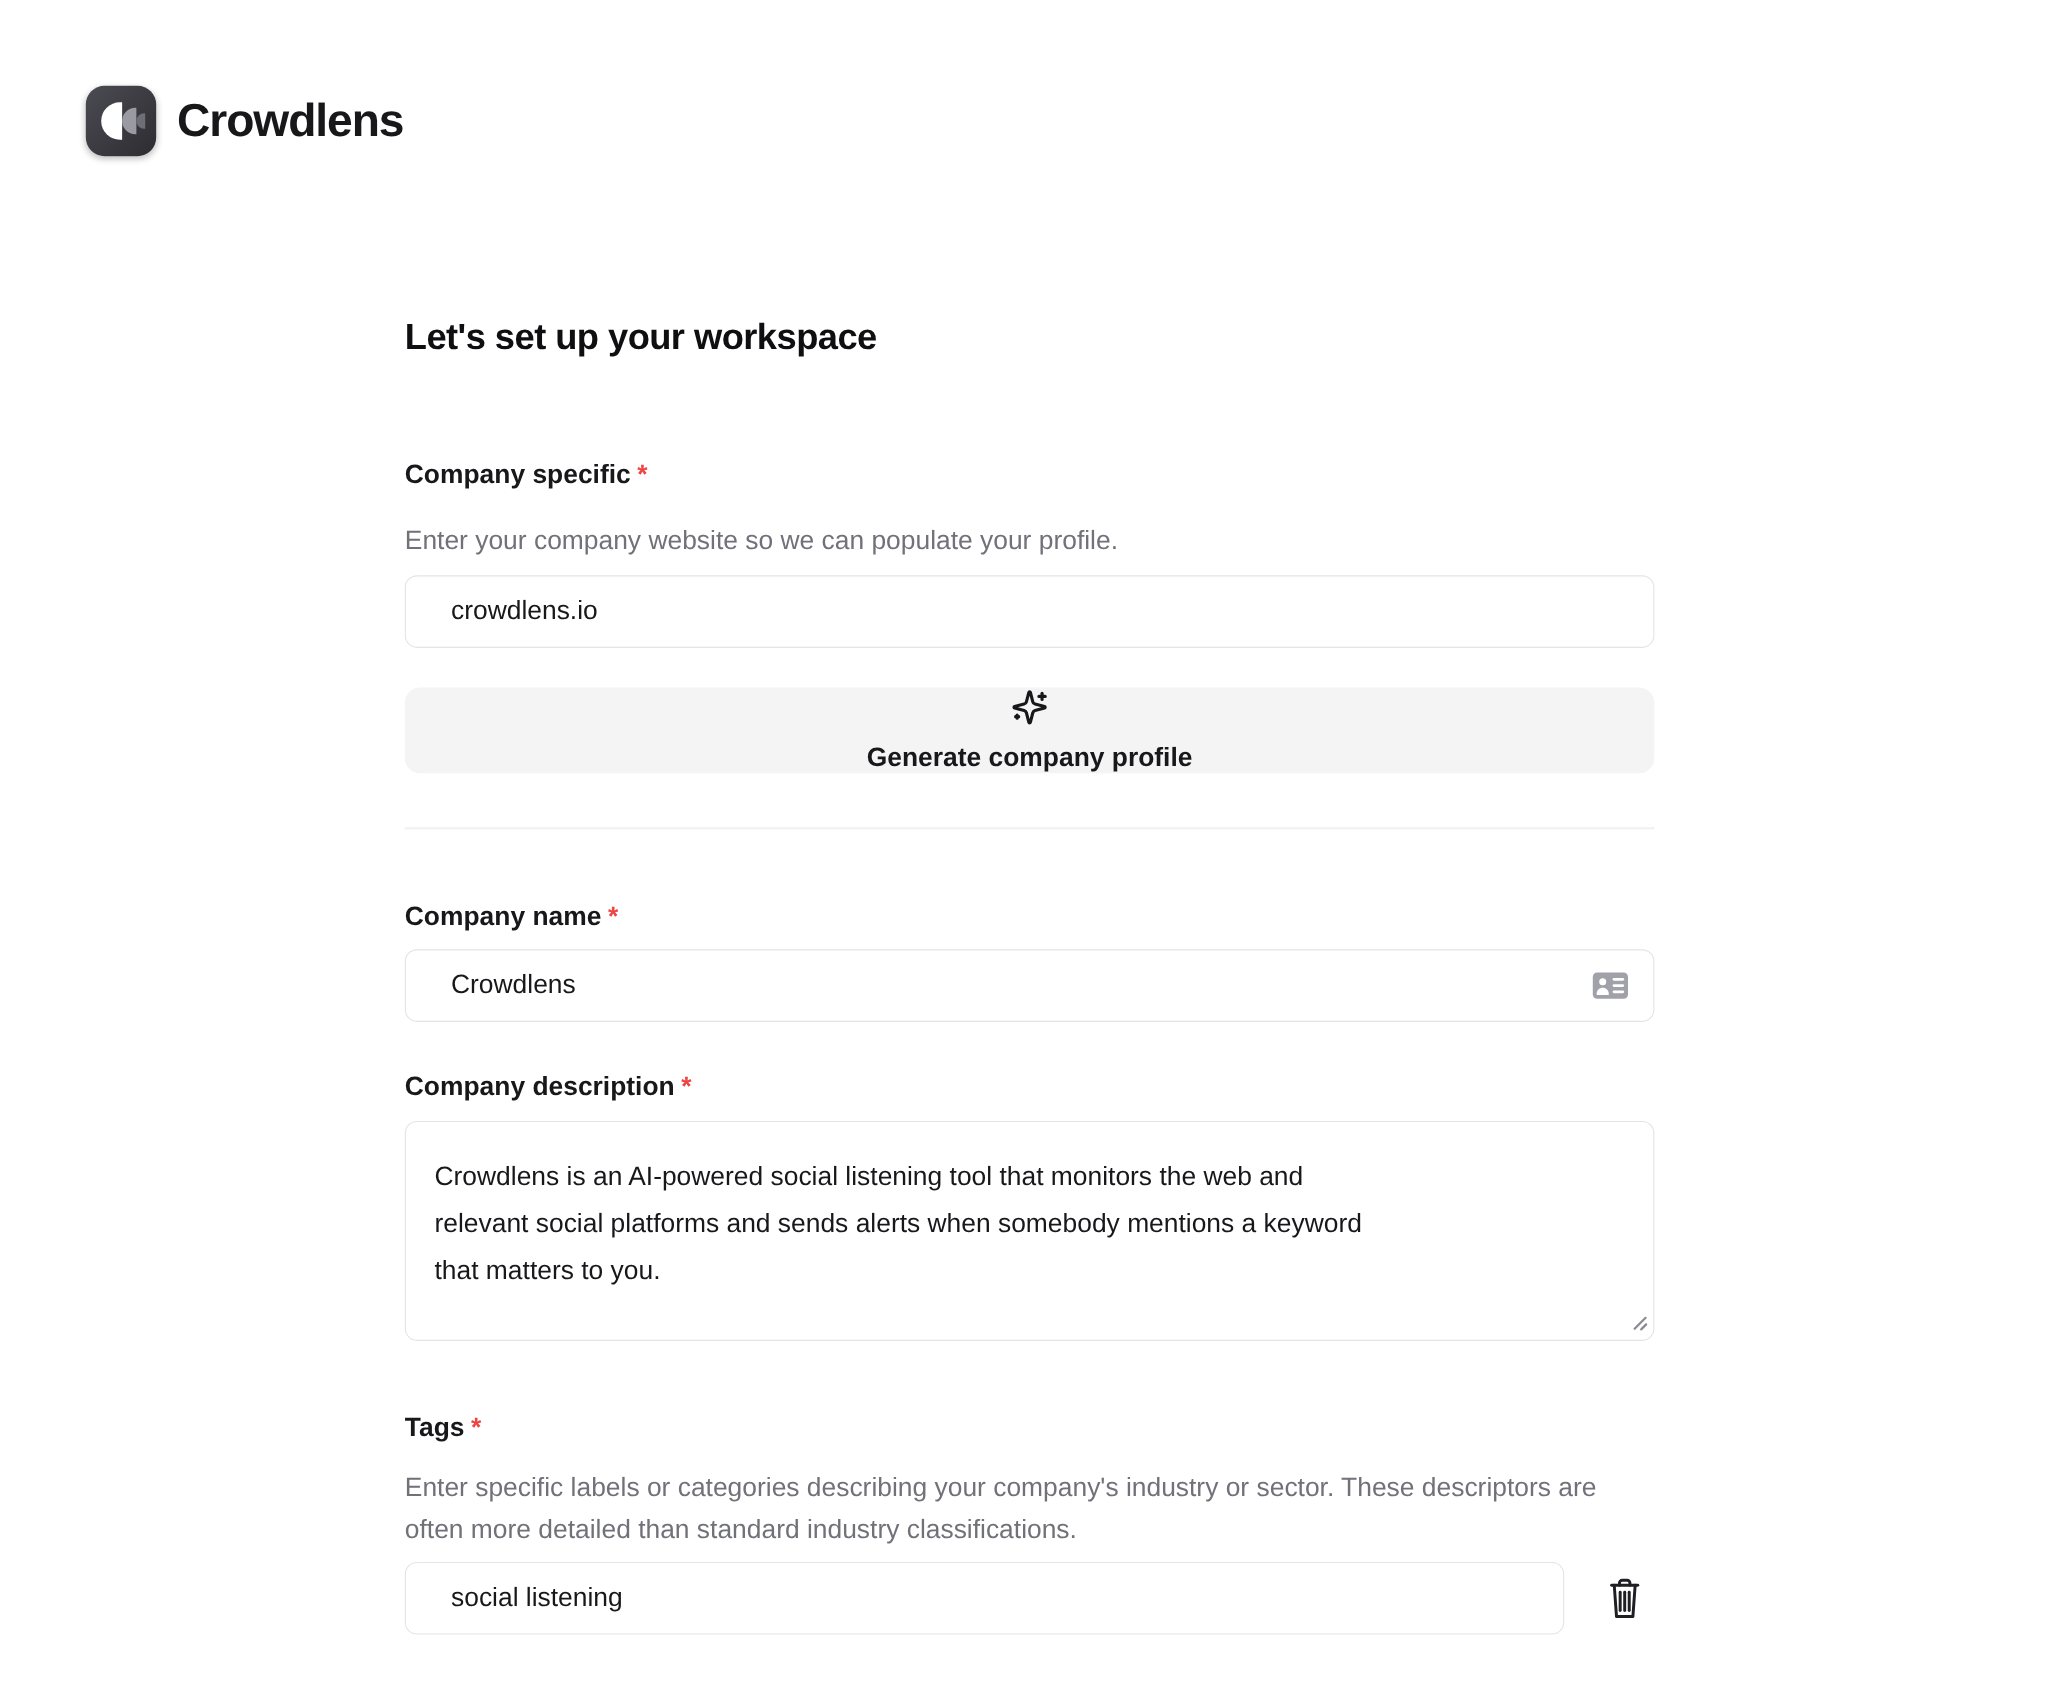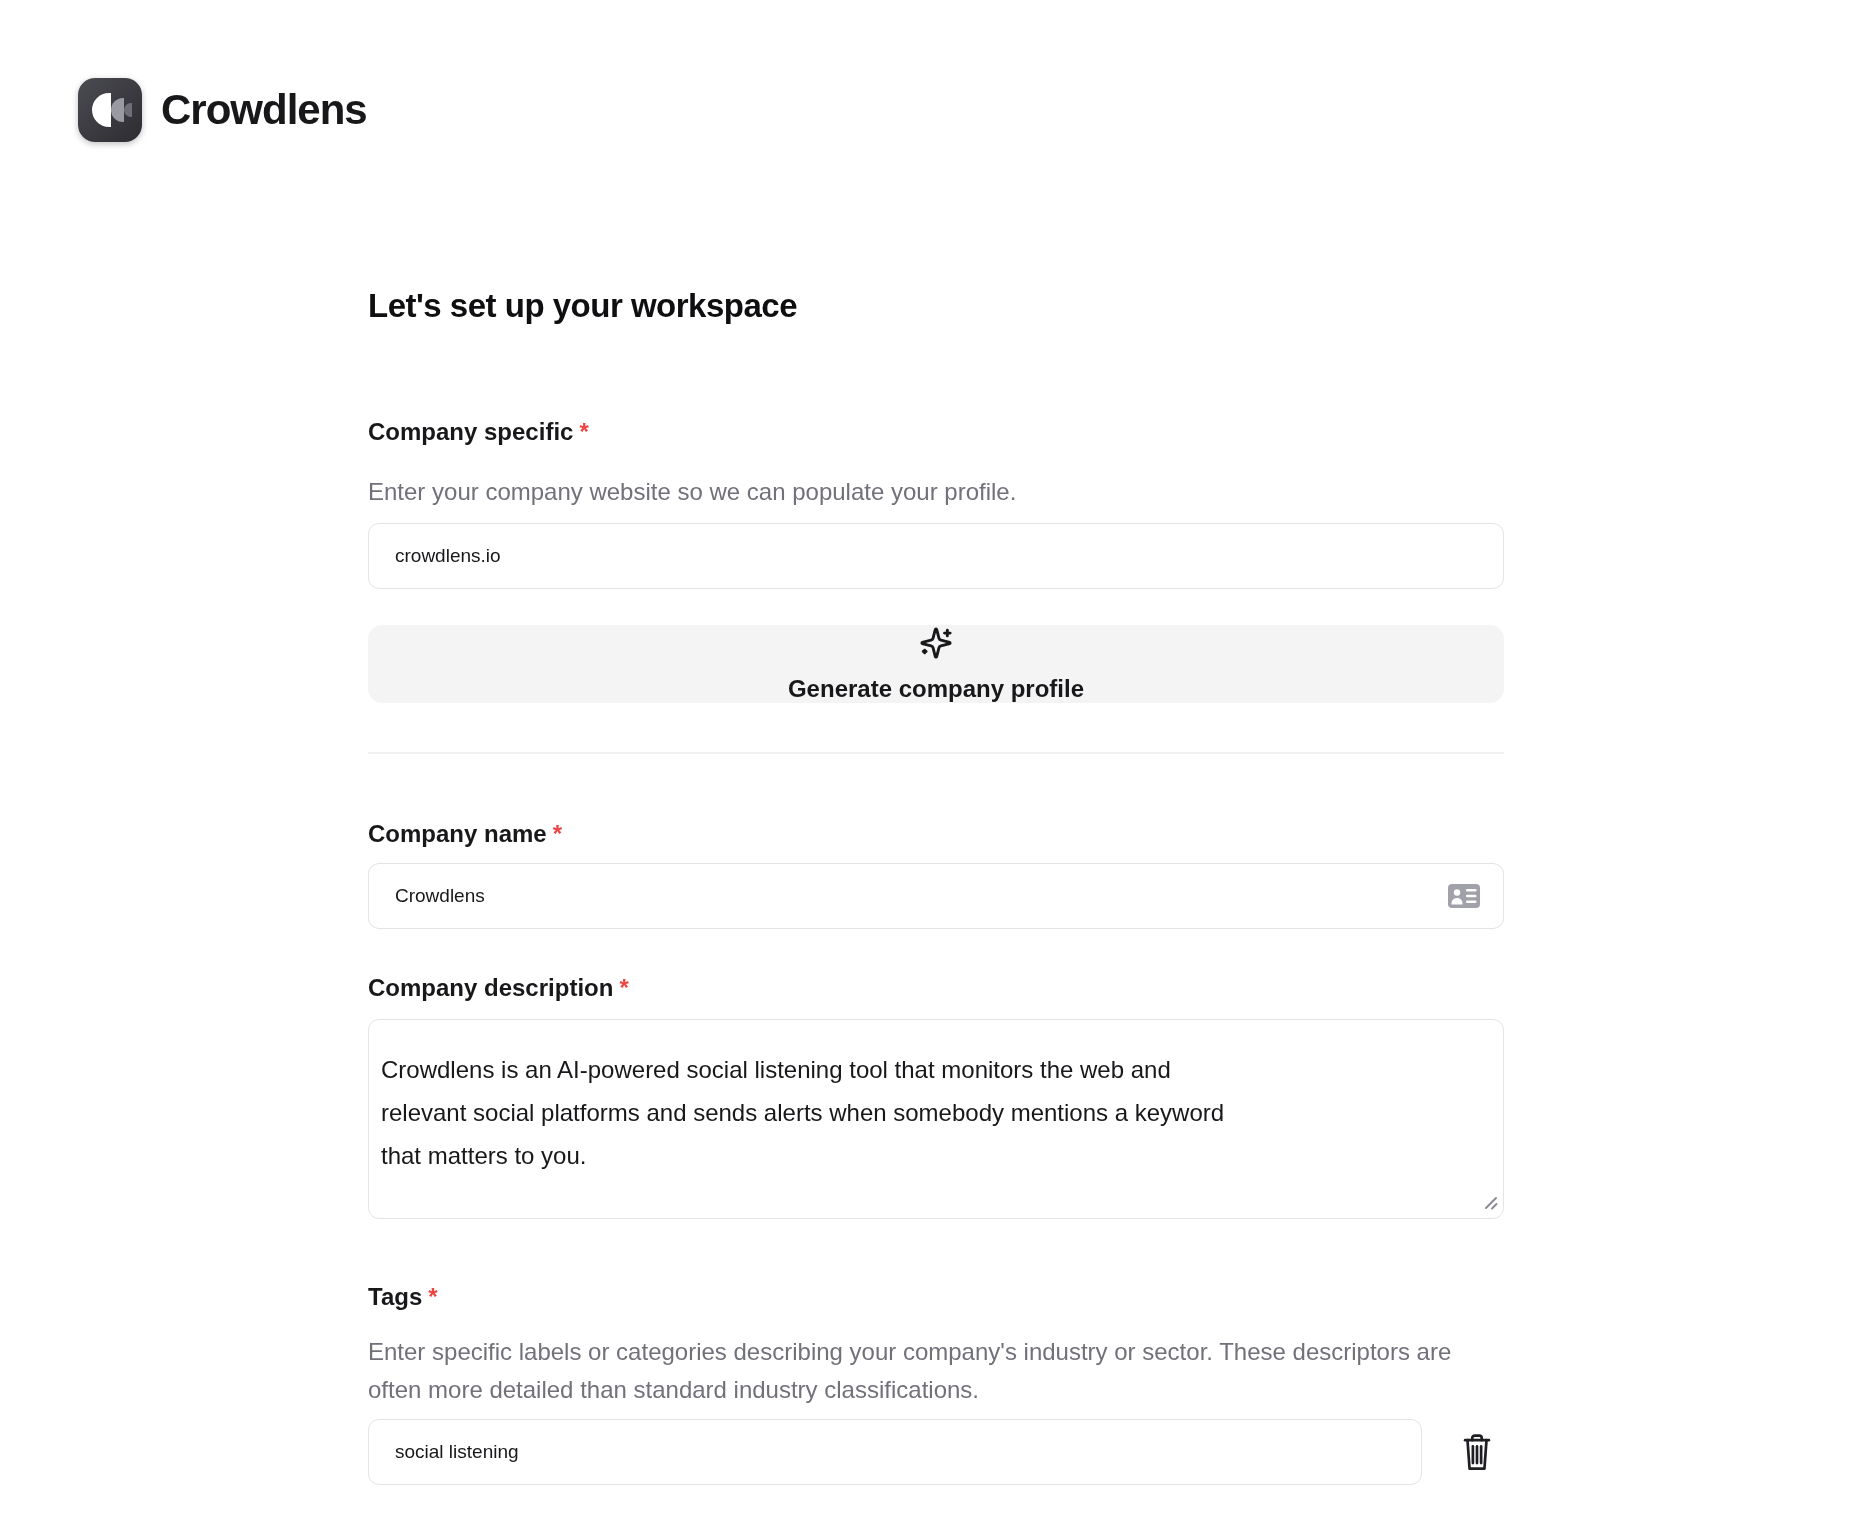--- a/index.html
+++ b/index.html
@@ -75,23 +75,23 @@
     color: #71717a;
   }
 
   .text-input {
     width: 100%;
     height: 66px;
     border: 1.5px solid #e4e4e7;
     border-radius: 11px;
     background: #ffffff;
     font-family: "Liberation Sans", sans-serif;
-    font-size: 19px;
-    color: #18181b;
-    padding: 0 26px;
+    font-size: 24px;
+    color: #18181b;
+    padding: 0 41px;
     outline: none;
   }
 
   
   .grp-website .label-row { margin-top: 82px; }
   .grp-website .helper { margin-top: 30px; line-height: 30px; }
   .grp-website .text-input { margin-top: 16px; }
 
   .generate-btn {
     margin-top: 36px;
@@ -138,21 +138,21 @@
   .desc-textarea {
     width: 100%;
     height: 200px;
     border: 1.5px solid #e4e4e7;
     border-radius: 11px;
     background: #ffffff;
     font-family: "Liberation Sans", sans-serif;
     font-size: 24px;
     line-height: 43px;
     color: #18181b;
-    padding: 28px 12px;
+    padding: 28px 26px;
     resize: none;
     outline: none;
     overflow: hidden;
   }
   .resize-grip {
     position: absolute;
     right: 5px; bottom: 8px;
   }
 
   

